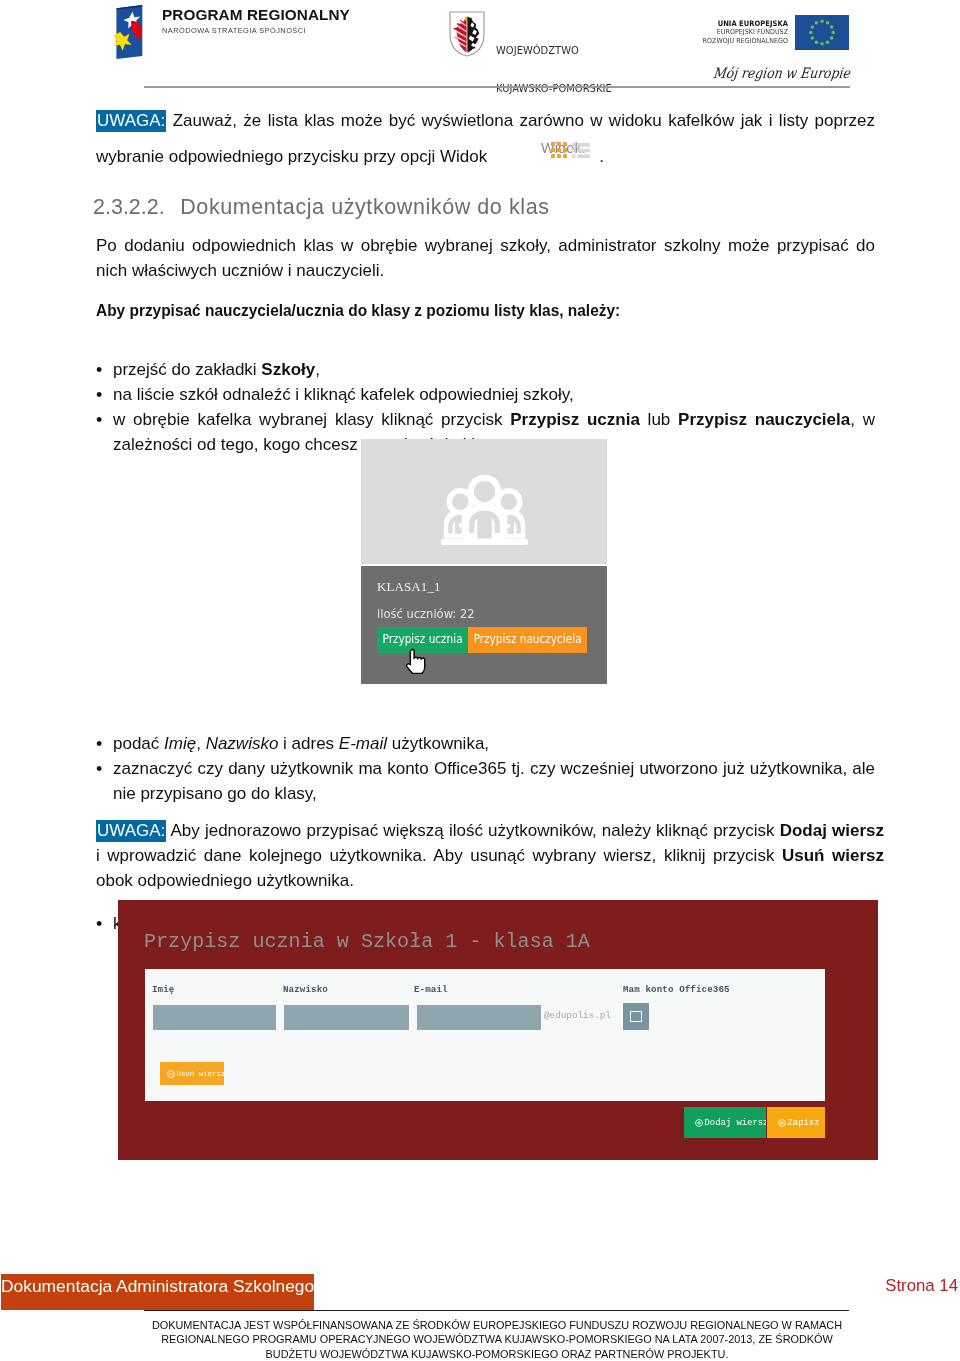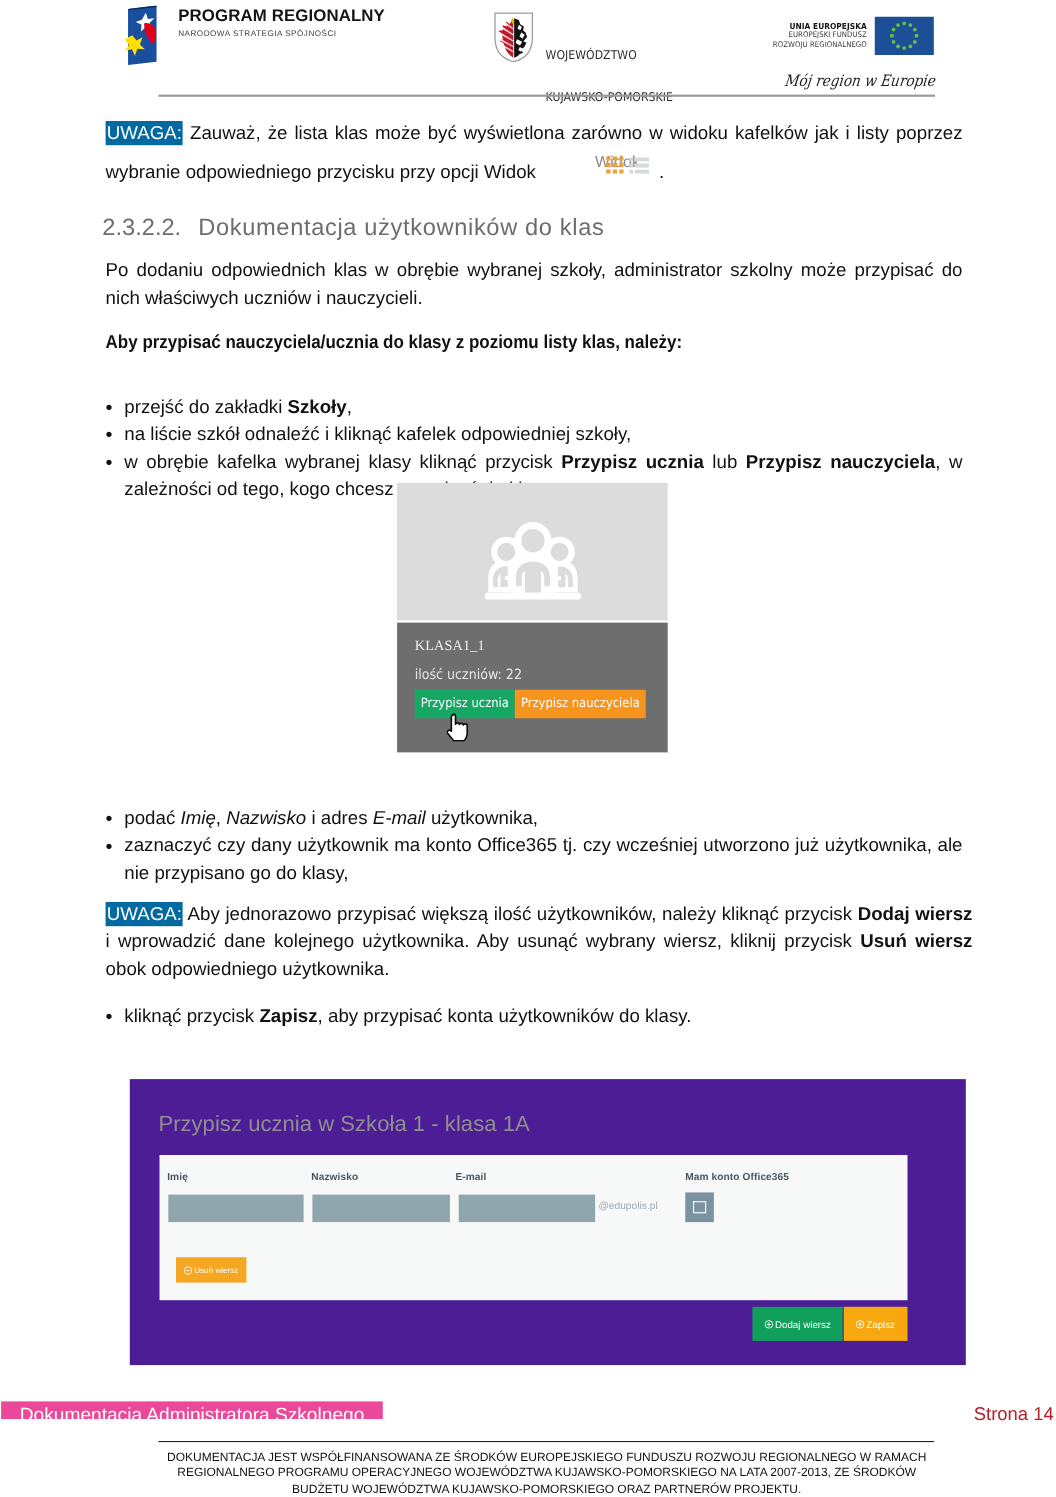--- a/index.html
+++ b/index.html
@@ -61,38 +61,38 @@
   .tile-count{position:absolute;left:16px;top:40px;font-size:12.8px;color:#e4e4e4;
       font-family:"DejaVu Sans Condensed","DejaVu Sans",sans-serif;}
   .tile-btns{position:absolute;left:16px;top:61px;white-space:nowrap;}
   .tb{display:inline-block;font-size:11.7px;color:#fdfdfd;padding:6px 5.5px 7px 5.5px;line-height:13px;
       font-family:"DejaVu Sans Condensed","DejaVu Sans",sans-serif;}
   .tb-green{background:#16a765;}
   .tb-orange{background:#f7941e;}
   .cursor{position:absolute;left:45px;top:82px;width:20px;height:26px;}
 
   
-  .form-sc{position:absolute;left:118px;top:981px;width:760px;height:260px;background:#4c1d95;
-      font-family:Liberation Sans, sans-serif;}
+  .form-sc{position:absolute;left:118px;top:900px;width:760px;height:260px;background:#7f1d1d;
+      font-family:Liberation Mono, monospace;}
   .form-title{position:absolute;left:26px;top:30px;font-size:20px;color:#8f8f8f;letter-spacing:.05px;}
   .form-panel{position:absolute;left:27px;top:69px;width:680px;height:132px;background:#f7f8f8;}
   .fl{position:absolute;font-size:9.2px;font-weight:bold;color:#47565f;letter-spacing:.1px;}
   .fi{position:absolute;height:25px;background:#90a6af;}
   .suffix{position:absolute;font-size:9.3px;color:#9eacb2;}
   .chk{position:absolute;width:26px;height:27px;background:#7b93a0;}
   .chk-in{position:absolute;left:6.5px;top:7.5px;width:10px;height:9px;border:1.7px solid #fff;}
   .btn{position:absolute;color:#fff;display:flex;align-items:center;white-space:nowrap;
       box-sizing:border-box;overflow:hidden;}
   .btn-del{background:#f5a623;width:64px;height:23px;padding-left:6.5px;font-size:7.4px;}
   .btn-add{background:#11a05c;width:82px;height:31px;padding-left:10.5px;font-size:8.9px;}
   .btn-save{background:#f7a80f;width:58px;height:31px;padding-left:10.5px;font-size:8.9px;}
   .cico{display:inline-block;width:8px;height:8px;margin-right:2px;flex:none;}
 
   
-  .ftr-band{position:absolute;left:1px;top:1274px;height:16px;background:#ec4899;padding:0 17px;}
+  .ftr-band{position:absolute;left:1px;top:1274px;height:36px;background:#c2410c;padding:0 0;}
   .ftr-band span{color:#fff;font-size:17.4px;line-height:24px;white-space:nowrap;}
   .ftr-page{position:absolute;right:2px;top:1276px;font-size:16.8px;color:#b5202c;white-space:nowrap;}
   .ftr-rule{position:absolute;left:144px;top:1310px;width:705px;height:1.4px;background:#231f20;}
   .ftr-note{position:absolute;left:144px;top:1318px;width:706px;text-align:center;
      font-size:10.9px;line-height:14.4px;color:#111;letter-spacing:0;}
 </style>
 </head>
 <body>
 
 <div class="page">

